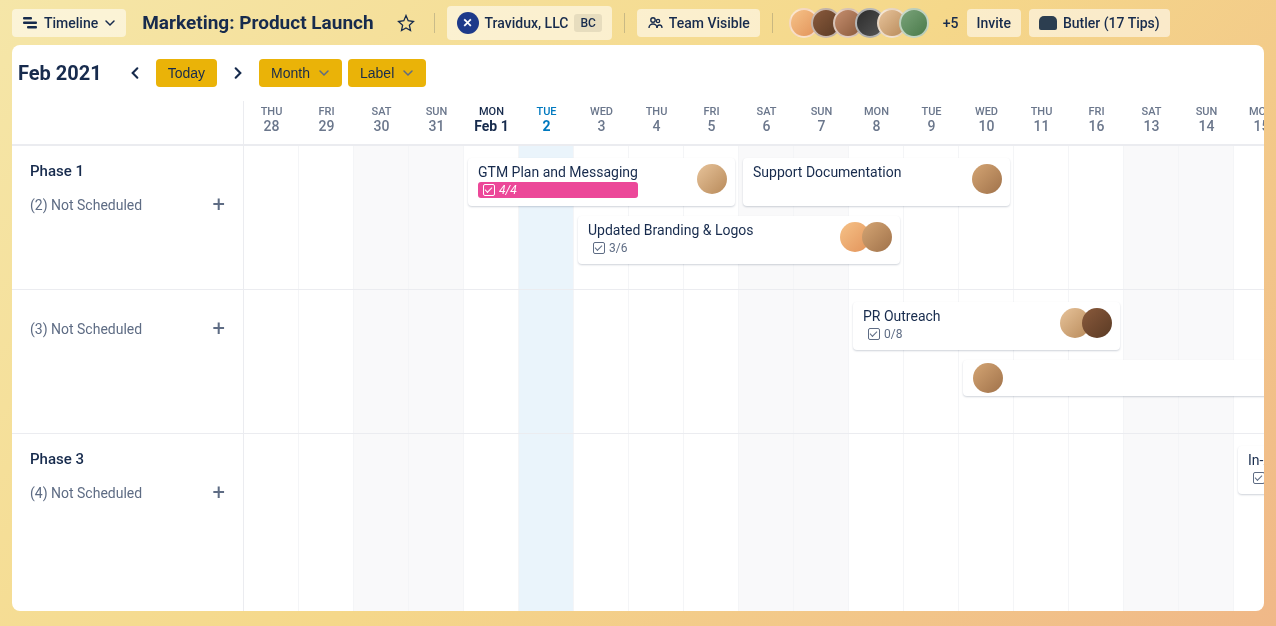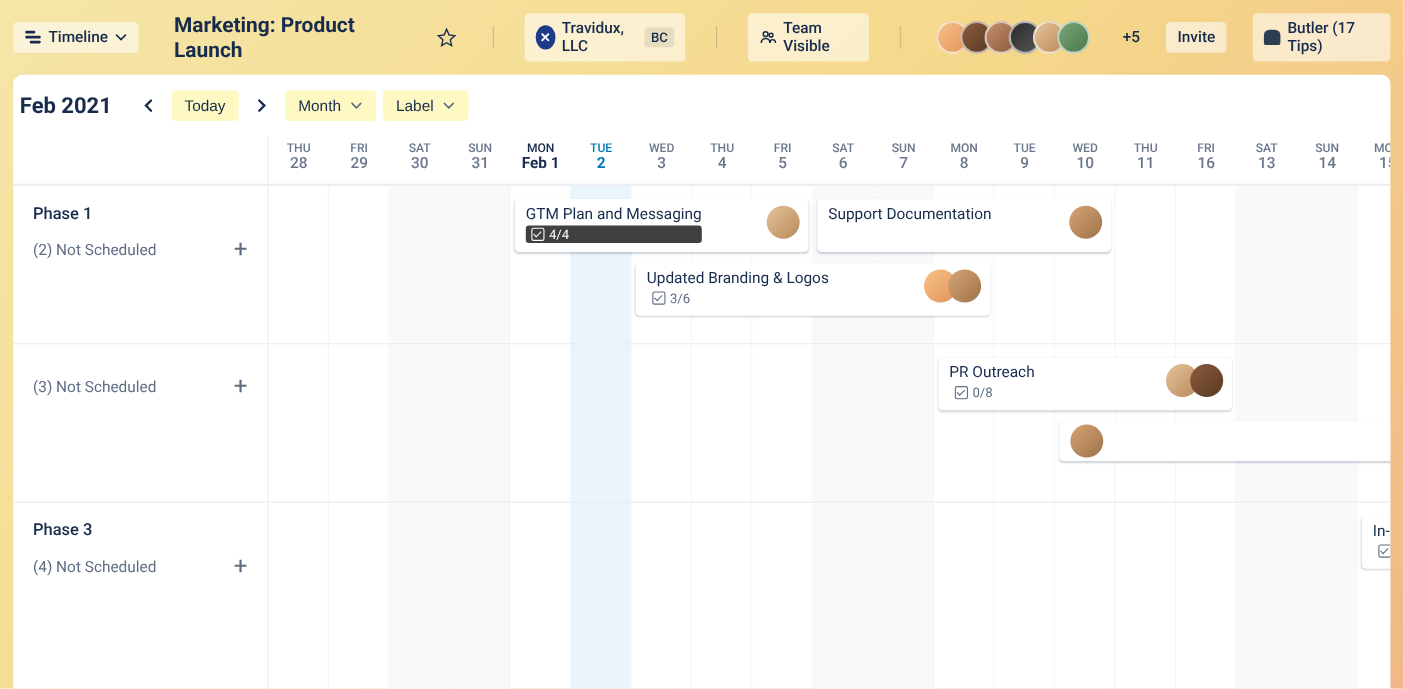--- a/index.html
+++ b/index.html
@@ -9,23 +9,23 @@
     width: 1276px;
     height: 626px;
     overflow: hidden;
     color: #172b4d;
   }
 
   
   .header {
     display: flex;
     align-items: center;
-    gap: 24px;
+    gap: 8px;
     padding: 8px 12px;
-    height: 68px;
+    height: 45px;
   }
   .pill {
     display: inline-flex;
     align-items: center;
     background: rgba(255,255,255,0.55);
     border-radius: 4px;
     padding: 6px 10px;
     font-size: 14px;
     font-weight: 500;
     cursor: pointer;
@@ -104,21 +104,21 @@
     margin-right: 12px;
   }
   .nav-btn {
     width: 30px; height: 30px;
     display:inline-flex; align-items:center; justify-content:center;
     border-radius:4px; cursor:pointer;
     color:#172b4d;
   }
   .today-btn, .dropdown-btn {
     border: none;
-    background:#fef9c3;
+    background:#eab308;
     padding: 6px 12px;
     border-radius:4px;
     font-size:14px;
     cursor:pointer;
     color:#172b4d;
     display:inline-flex; align-items:center; gap:8px;
   }
 
   
   .grid {
@@ -195,21 +195,21 @@
     height:36px;
   }
   .card.tall { height:48px; align-items:flex-start; }
   .card .meta{ display:flex; flex-direction:column; gap:2px; }
   .card .title { white-space:nowrap; overflow:hidden; text-overflow:ellipsis; }
   .check-badge {
     display:inline-flex; align-items:center; gap:4px;
     font-size:12px; padding:1px 5px; border-radius:3px;
     color:#5e6c84;
   }
-  .check-badge.done { background:#404040; color:#fff; }
+  .check-badge.done { background:#ec4899; color:#fff;font-style:italic; }
   .check-icon{
     width:12px;height:12px; border:1.5px solid currentColor; border-radius:2px; position:relative;
   }
   .check-icon::after{
     content:''; position:absolute; left:1px; top:2px;
     width:6px; height:3px; border-left:1.5px solid currentColor; border-bottom:1.5px solid currentColor;
     transform:rotate(-45deg);
   }
   .card-avs { display:flex; }
   .card-av {

